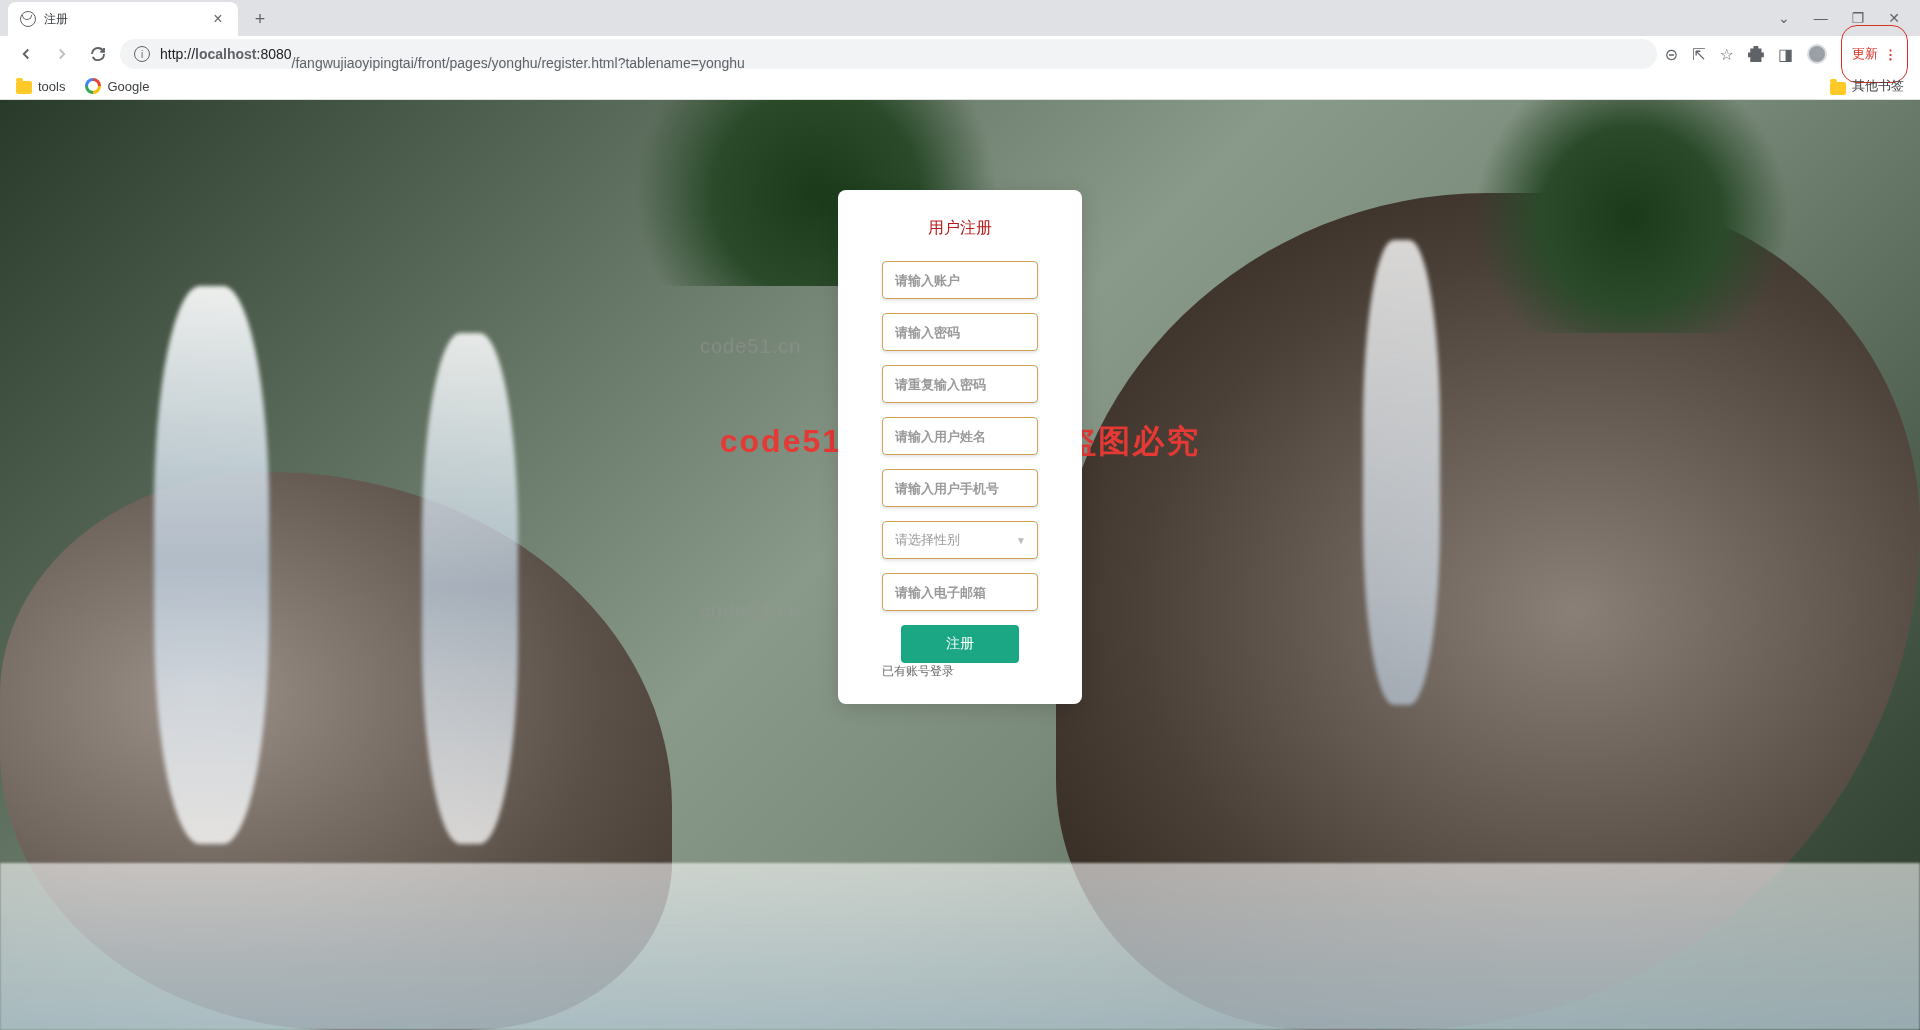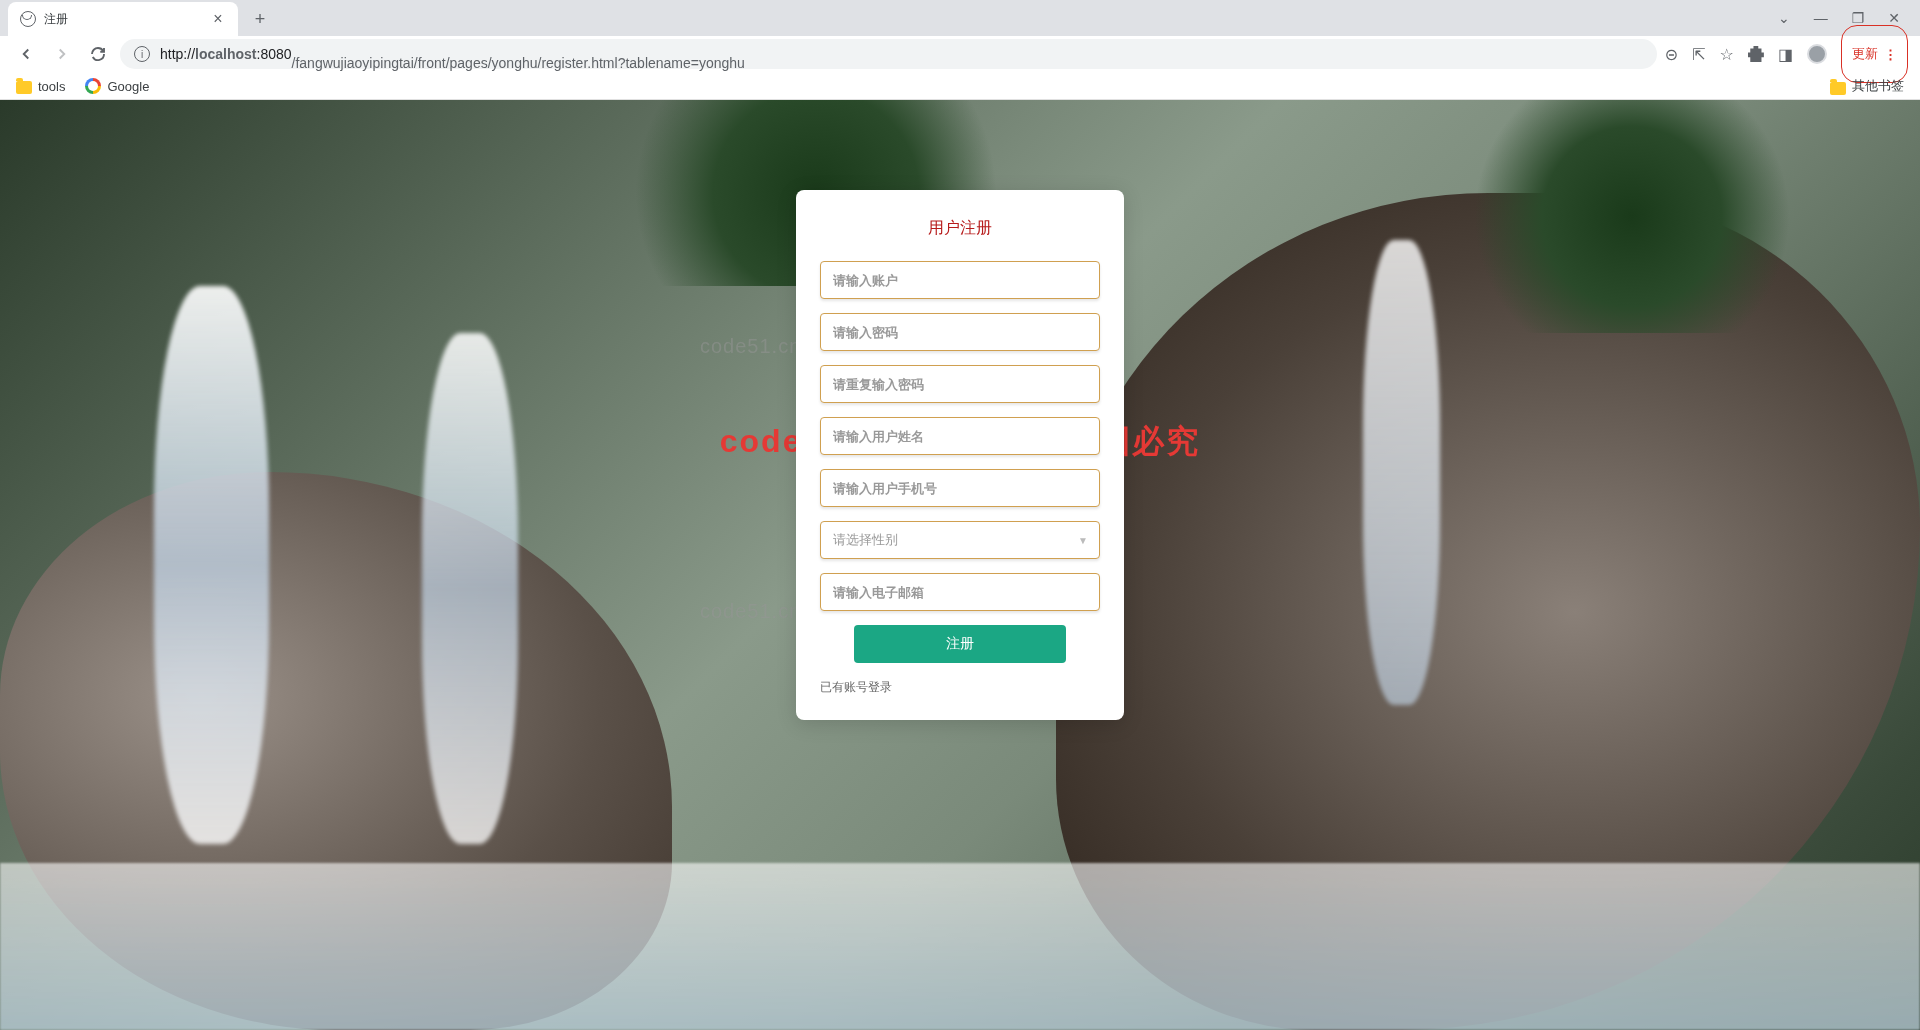--- a/index.html
+++ b/index.html
@@ -52,29 +52,29 @@
     .foliage1 { position: absolute; left: 30%; top: 0; width: 25%; height: 20%; background: radial-gradient(circle, #1a3a1a 0%, #2a4a2a 40%, transparent 70%); }
     .foliage2 { position: absolute; right: 5%; top: 0; width: 20%; height: 25%; background: radial-gradient(circle, #1a3a1a 0%, #2a4a2a 40%, transparent 70%); }
     
     
     .watermark { position: absolute; color: rgba(150,150,150,0.5); font-size: 20px; pointer-events: none; user-select: none; letter-spacing: 1px; }
     .wm4 { left: 700px; top: 235px; }
     .wm5 { left: 700px; top: 500px; }
     .watermark-red { position: absolute; left: 50%; top: 320px; transform: translateX(-50%); color: #e53935; font-size: 32px; font-weight: bold; pointer-events: none; white-space: nowrap; letter-spacing: 2px; }
     
     
-    .register-card { position: absolute; left: 50%; top: 90px; transform: translateX(-50%); width: 328px; background: #fff; border-radius: 8px; padding: 28px 24px 24px; box-shadow: 0 4px 20px rgba(0,0,0,0.15); }
+    .register-card { position: absolute; left: 50%; top: 90px; transform: translateX(-50%); width: 244px; background: #fff; border-radius: 8px; padding: 28px 44px 24px; box-shadow: 0 4px 20px rgba(0,0,0,0.15); }
     .register-title { text-align: center; color: #b71c1c; font-size: 16px; font-weight: 500; margin-bottom: 22px; }
     .form-group { margin-bottom: 14px; position: relative; }
     .form-input { width: 100%; height: 38px; border: 1px solid #d0a050; border-radius: 4px; padding: 0 12px; font-size: 13px; color: #333; outline: none; box-shadow: 0 2px 3px rgba(0,0,0,0.1); font-weight: bold; }
     .form-input::placeholder { color: #999; }
     .form-select { width: 100%; height: 38px; border: 1px solid #d0a050; border-radius: 4px; padding: 0 12px; font-size: 13px; color: #999; outline: none; appearance: none; background: #fff; box-shadow: 0 2px 3px rgba(0,0,0,0.1); position: relative; display: flex; align-items: center; cursor: pointer; }
     .select-arrow { position: absolute; right: 12px; top: 50%; transform: translateY(-50%); color: #bbb; font-size: 10px; pointer-events: none; }
     .register-btn { width: 76%; margin: 12px auto 0; display: block; height: 38px; background: #1ba784; color: #fff; border: none; border-radius: 4px; font-size: 14px; cursor: pointer; }
-    .login-link { margin-top: 16px; font-size: 12px; color: #666; cursor: pointer; }
+    .login-link { margin-top: 0; font-size: 12px; color: #666; cursor: pointer; }
     
     .avatar-icon { width: 20px; height: 20px; background: #9aa0a6; border-radius: 50%; border: 2px solid #dadce0; }
     .ext-icon { width:16px; height:16px; background:#5f6368; clip-path: polygon(35% 0, 65% 0, 65% 15%, 85% 15%, 85% 40%, 100% 40%, 100% 70%, 85% 70%, 85% 100%, 15% 100%, 15% 70%, 0 70%, 0 40%, 15% 40%, 15% 15%, 35% 15%); }
   </style>
 </head>
 <body>
 
 <div class="browser-chrome">
   <div class="tab-bar">
     <div class="tab">

